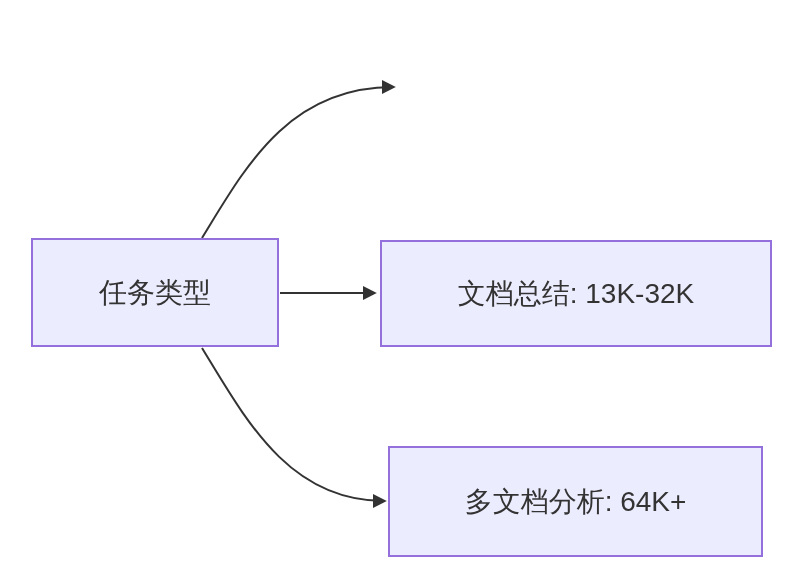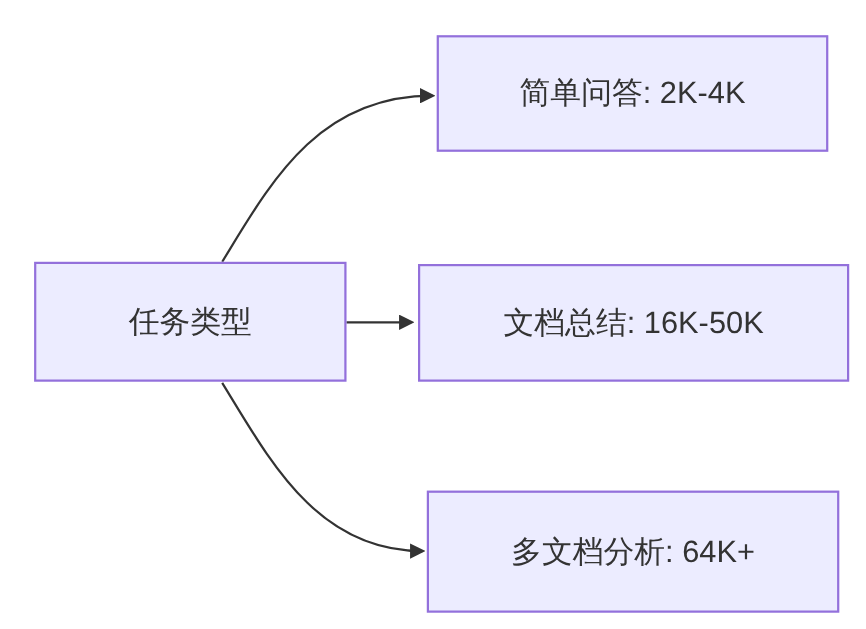--- a/index.html
+++ b/index.html
@@ -45,21 +45,21 @@
     border: 2px solid var(--node-border);
     color: var(--text);
     font-size: 28px;
     line-height: 1.2;
     display: flex;
     align-items: center;
     justify-content: center;
     text-align: center;
     white-space: nowrap;
   }
-  .node-root      { left: 31px;  top: 238px; width: 284px; height: 109px; }
+  .node-root      { left: 31px;  top: 238px; width: 248px; height: 109px; font-family: Liberation Serif, serif; }
   .node-branch-0  { left: 397px; top: 32px;  width: 356px; height: 106px; }
   .node-branch-1  { left: 380px; top: 240px; width: 392px; height: 107px; }
   .node-branch-2  { left: 388px; top: 446px; width: 375px; height: 111px; text-align: center; }
 </style>
 </head>
 <body>
 
 <div class="canvas">
 
   <svg class="edges-layer" width="787" height="572" viewBox="0 0 787 572" xmlns="http://www.w3.org/2000/svg">
@@ -70,25 +70,22 @@
     </defs>
     <path class="edge" d="M202,238 C245,168 288,87 393,87" marker-end="url(#arrowhead)"></path>
     <path class="edge" d="M280,293 L374,293" marker-end="url(#arrowhead)"></path>
     <path class="edge" d="M202,348 C245,418 288,501 384,501" marker-end="url(#arrowhead)"></path>
   </svg>
 
   <div class="node node-root">
     <span>任务类型</span>
   </div>
 
-  <div class="node node-branch-0">
-    <span>简单问答: 2K-4K</span>
-  </div>
 
   <div class="node node-branch-1">
-    <span>文档总结: 16K-50K</span>
+    <span>文档总结: 13K-32K</span>
   </div>
 
   <div class="node node-branch-2">
     <span>多文档分析: 64K+</span>
   </div>
 
 </div>
 
 </body></html>

